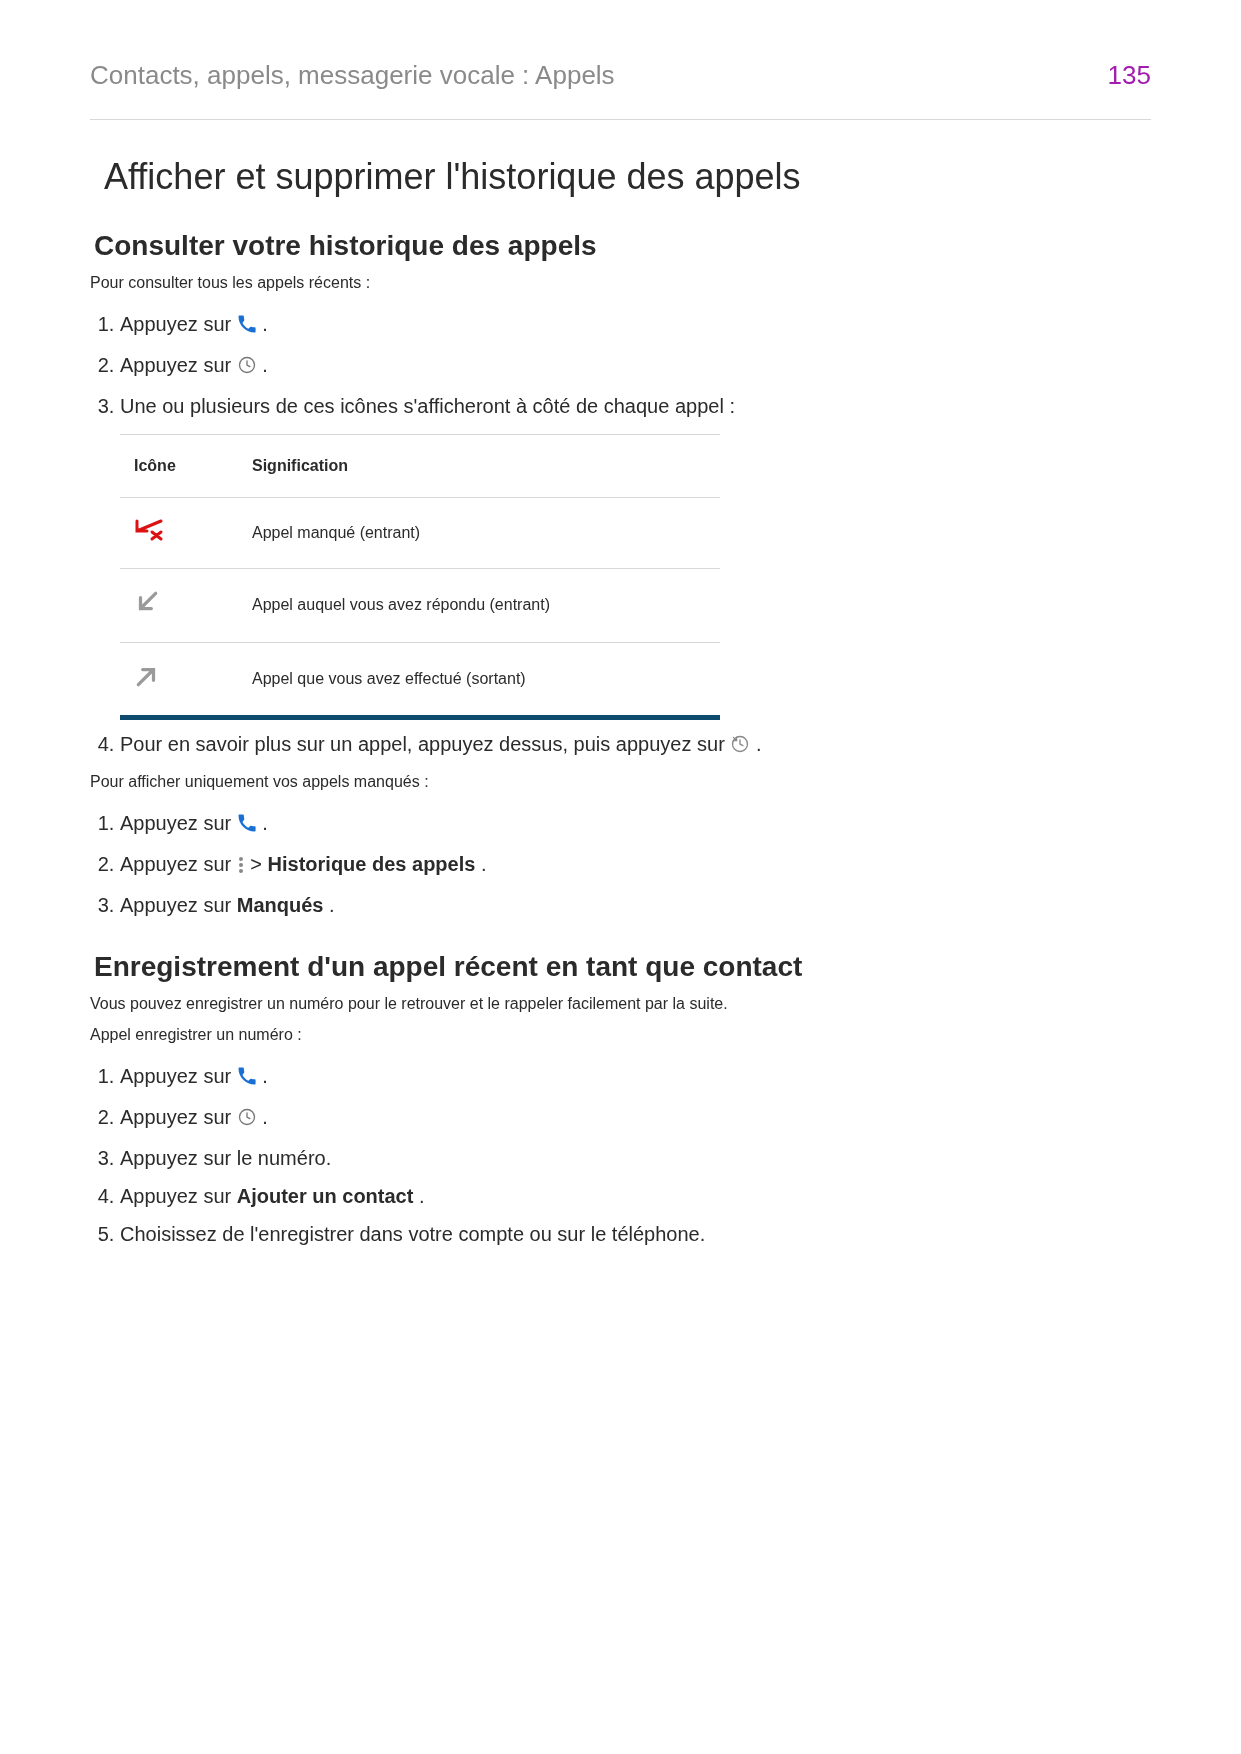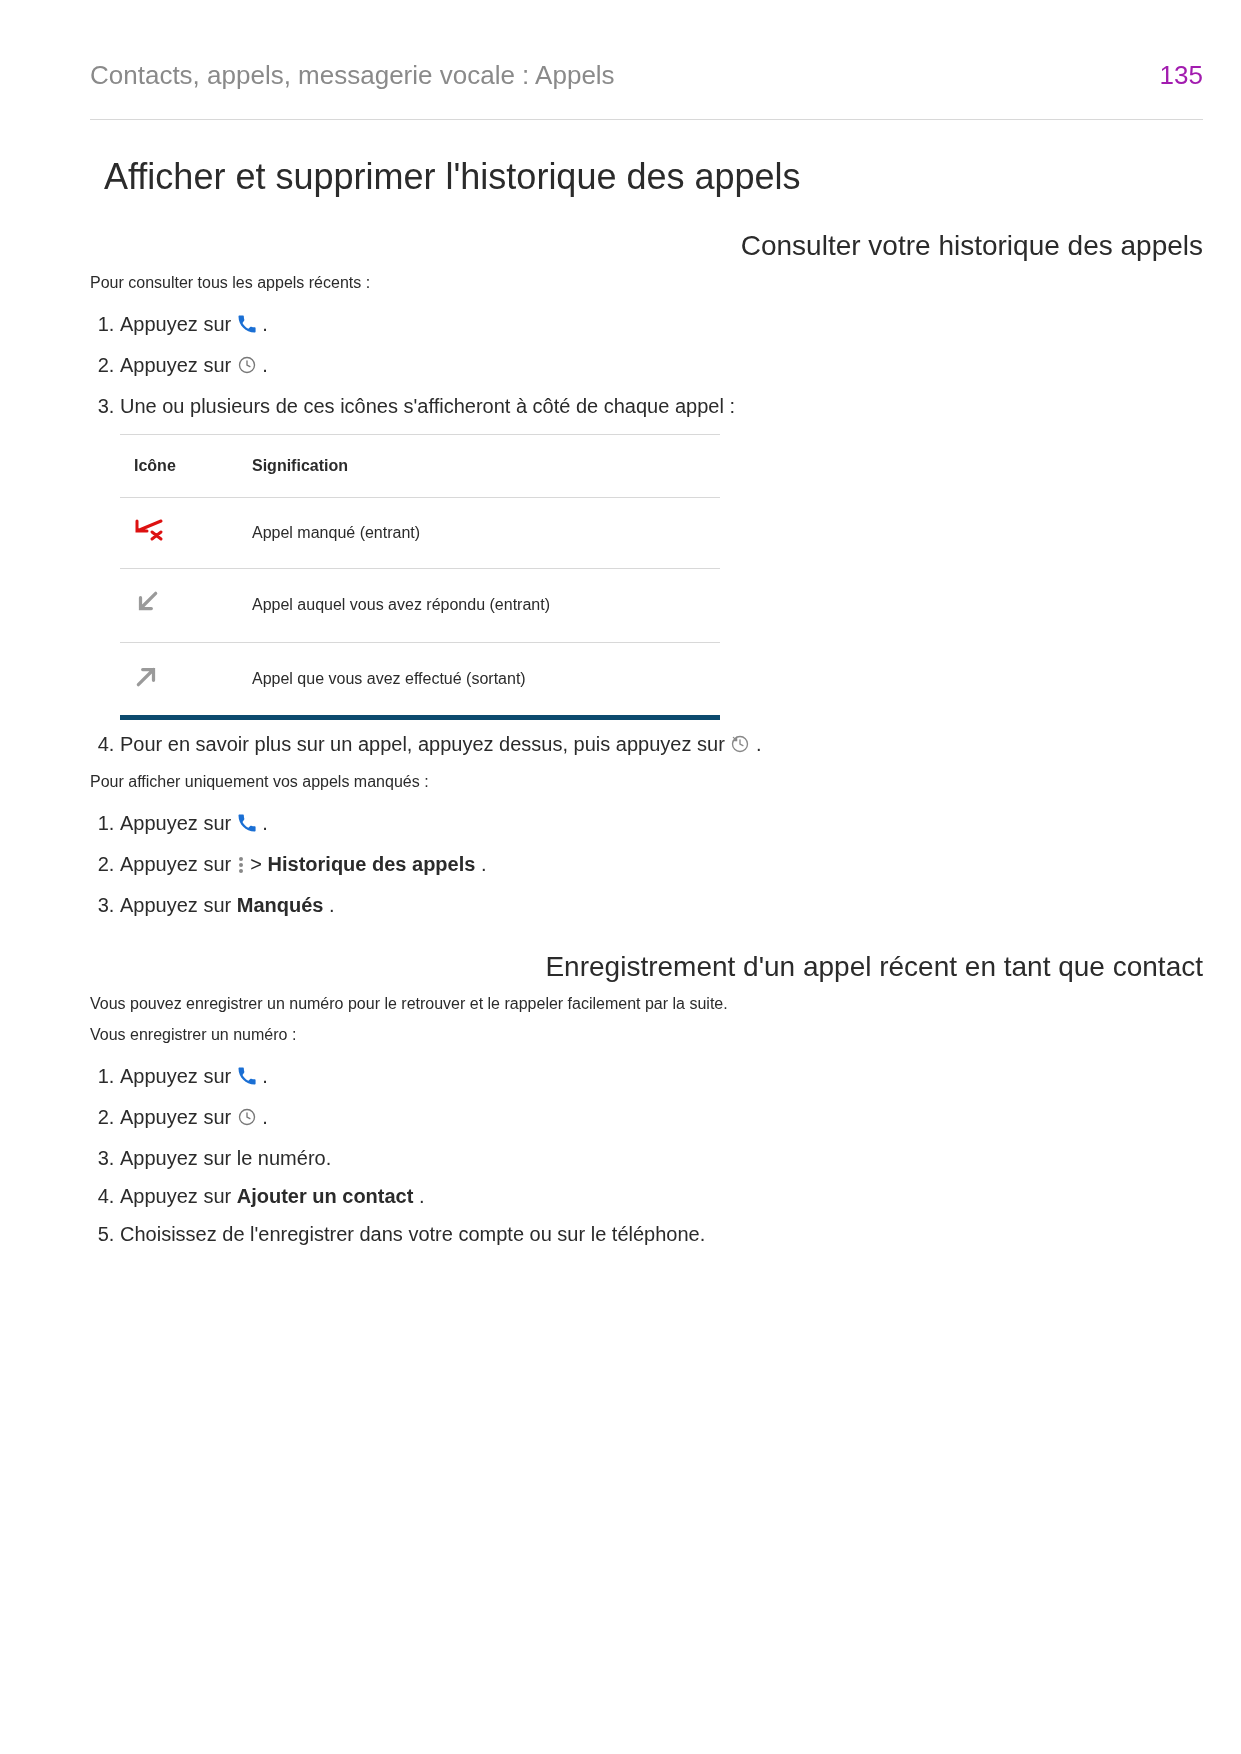--- a/index.html
+++ b/index.html
@@ -5,43 +5,42 @@
   body {
     margin: 0;
     font-family: "Segoe UI", "Helvetica Neue", Arial, sans-serif;
     color: #2b2b2b;
     background: #fff;
   }
   .page {
     width: 1241px;
     min-height: 1754px;
     box-sizing: border-box;
-    padding: 60px 38px 60px 90px;
+    padding: 60px 90px 60px 90px;
   }
   .header {
     display: flex;
     justify-content: space-between;
     align-items: baseline;
     font-size: 26px;
     color: #8a8a8a;
     padding-bottom: 28px;
     border-bottom: 1px solid #d8d8d8;
     margin-bottom: 36px;
   }
   .page-num { color:#a21caf; }
   h1 {
     font-size: 36px;
     font-weight: 400;
     margin: 0 0 28px 14px;
   }
   h2 {
     font-size: 28px;
-    font-weight: 400;
+    font-weight: 700;
     margin: 32px 0 10px 4px;
-    text-align: right;
   }
   p  { font-size: 16px; margin: 10px 0; line-height:1.35; }
   ol { padding-left: 30px; margin: 16px 0 10px 0; }
   ol li { font-size: 20px; margin: 10px 0; line-height:1.4; }
   .ic { display:inline-block; vertical-align:-3px; }
   table.icons {
     border-collapse: collapse;
     margin: 14px 0 8px 0;
     width: 600px;
   }
@@ -173,21 +172,21 @@
     </li>
     <li>
       <span>Appuyez sur </span>
       <strong>Manqués</strong>
       <span>.</span>
     </li>
   </ol>
 
   <h2>Enregistrement d'un appel récent en tant que contact</h2>
   <p>Vous pouvez enregistrer un numéro pour le retrouver et le rappeler facilement par la suite.</p>
-  <p>Vous enregistrer un numéro :</p>
+  <p>Appel enregistrer un numéro :</p>
 
   <ol>
     <li>
       <span>Appuyez sur </span>
       <span class="ic">
         <svg width="20" height="20" viewBox="0 0 24 24">
             <path fill="#1a6fd4" d="M6.6 10.8c1.5 3 4 5.4 7 7l2.3-2.3c.3-.3.8-.4 1.2-.3 1.3.4 2.6.6 4 .6.7 0 1.2.5 1.2 1.2V21c0 .7-.5 1.2-1.2 1.2C10.5 22.2 1.8 13.5 1.8 3c0-.7.5-1.2 1.2-1.2h4c.7 0 1.2.5 1.2 1.2 0 1.4.2 2.7.6 4 .1.4 0 .9-.3 1.2L6.6 10.8z"></path>
           </svg>
       </span>
       <span>.</span>

